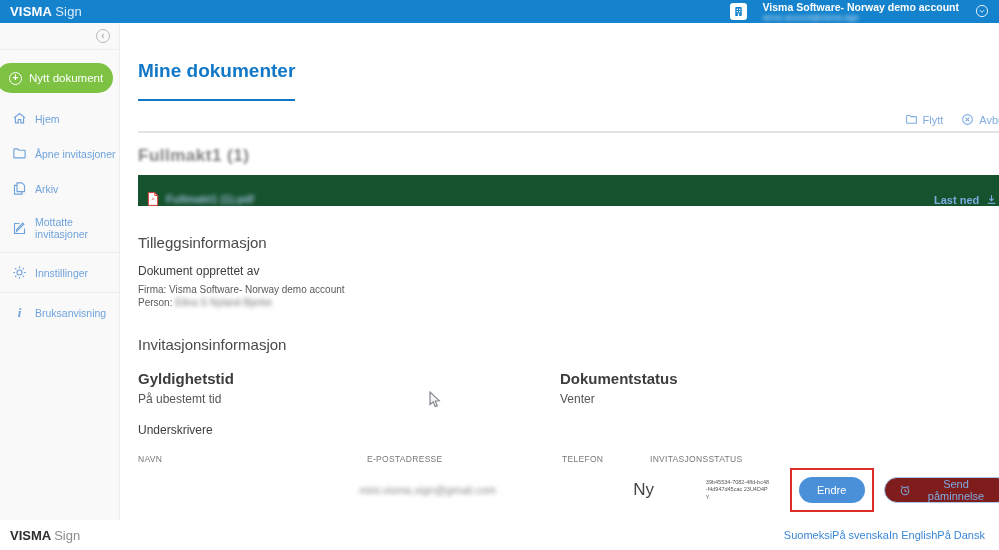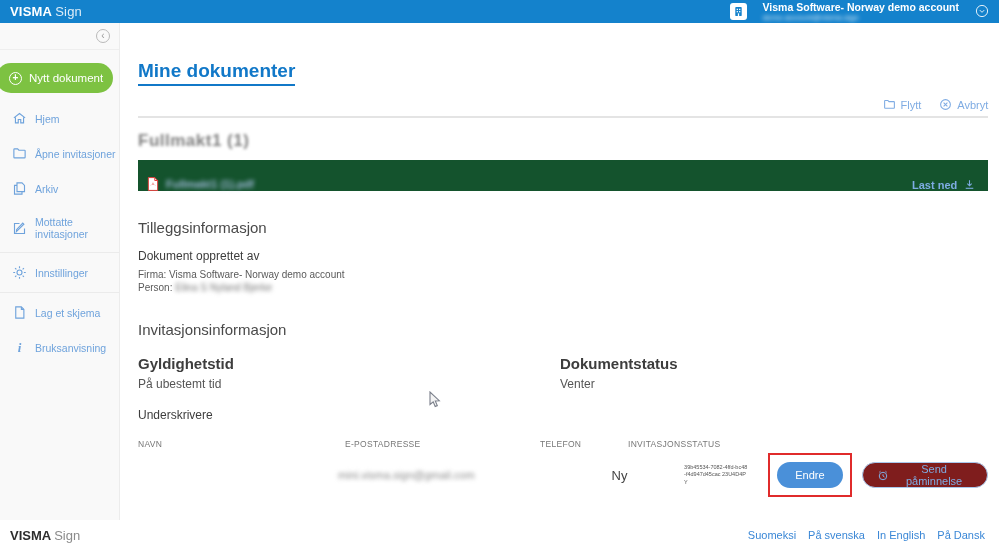--- a/index.html
+++ b/index.html
@@ -60,21 +60,21 @@
   }
   .nav-item .ni { width:15px; height:15px; flex-shrink:0; display:flex; align-items:center; justify-content:center; }
   .nav-divider { border-top:1px solid #ebebeb; margin:2px 0; }
   .info-i { font-family:"Liberation Serif", serif; font-style:italic; font-weight:bold; font-size:13px; }
 
   
   .content { flex:1; padding:0 16px 0 18px; position:relative; }
   .page-title {
     margin-top:37px; display:inline-block;
     font-size:19px; font-weight:bold; color:#1178c8;
-    border-bottom:2px solid #1178c8; padding-bottom:2px;
+    border-bottom:2px solid #1178c8; padding-bottom:17px;
   }
   .actions-row {
     display:flex; justify-content:flex-end; gap:18px;
     margin-top:12px; font-size:11px; color:#7face3;
   }
   .action-link { display:flex; align-items:center; gap:5px; cursor:pointer; }
   .hr { border-top:2px solid #e4e4e4; margin-top:5px; }
 
   .doc-title {
     margin-top:13px; font-size:17px; font-weight:bold; color:#7f7f7f;
@@ -94,28 +94,28 @@
   .meta-line + .meta-line { margin-top:2px; }
   .blur-val { filter:blur(2px); color:#777; }
 
   .info-grid { display:flex; margin-top:17px; }
   .info-col-left { width:422px; }
   .info-label { font-size:15px; font-weight:bold; color:#3d3d3d; }
   .info-value { font-size:12px; color:#555; margin-top:5px; }
 
   .signers-h { margin-top:17px; }
   .cols-row { display:flex; margin-top:17px; font-size:8.5px; color:#777; letter-spacing:.3px; }
-  .col-name { width:207px; }
+  .col-name { width:229px; }
   .col-email { width:195px; }
   .col-phone { width:88px; }
   .col-status { width:75px; }
   .col-guid { width:82px; }
   .signer-row { display:flex; align-items:center; margin-top:4px; min-height:44px; }
   .signer-email { font-size:11px; color:#8a8a8a; filter:blur(2.3px); }
-  .signer-status { font-size:13px; color:#444; }
+  .signer-status { font-size:17px; color:#444; }
   .guid {
     font-size:5.5px; line-height:1.35; color:#555; width:66px;
     filter:blur(.4px); word-break:break-all;
   }
   .action-cell { display:flex; align-items:center; gap:10px;padding-left:20px; }
   .red-annotation { border:2px solid #e02b2b; padding:7px 7px; }
   .btn-endre {
     width:66px; height:26px; border:none; border-radius:14px;
     background:#4a90d9; color:#fff; font-size:11px; font-family:inherit; cursor:pointer;
   }
@@ -126,21 +126,21 @@
   }
 
   
   .footer {
     height:30px; display:flex; align-items:center; justify-content:space-between;
     padding:0 14px 0 10px; background:#fff;
   }
   .footer-brand { font-size:13px; }
   .footer-brand .b { font-weight:bold; color:#2d2d2d; }
   .footer-brand .l { color:#8b8b8b; margin-left:3px; }
-  .lang-links { display:flex; gap:12px; font-size:11px; color:#3a87d6;text-align:center; }
+  .lang-links { display:flex; gap:0; font-size:11px; color:#3a87d6;text-align:center; }
   .lang-links span { cursor:pointer; }
 
   .cursor { position:absolute; left:427px; top:391px; z-index:9; pointer-events:none; }
   svg { display:block; }
 </style>
 </head>
 <body>
 
 <header class="topbar">
   <div class="brand">
@@ -221,29 +221,20 @@
         <span class="ni">
             <svg width="15" height="15" viewBox="0 0 24 24" fill="none" stroke="#6fa3dc" stroke-width="1.8">
               <circle cx="12" cy="12" r="4"></circle>
               <path d="M12 2v3 M12 19v3 M2 12h3 M19 12h3 M4.9 4.9l2.1 2.1 M17 17l2.1 2.1 M19.1 4.9 17 7 M7 17l-2.1 2.1"></path>
             </svg>
           </span>
         <span>Innstillinger</span>
       </div>
       <div class="nav-divider"></div>
       <div class="nav-item">
-        <span class="ni">
-            <svg width="15" height="15" viewBox="0 0 24 24" fill="none" stroke="#6fa3dc" stroke-width="1.8">
-              <path d="M6 3 h9 l4 4 v14 H6 z"></path>
-              <path d="M15 3 v4 h4"></path>
-            </svg>
-          </span>
-        <span>Lag et skjema</span>
-      </div>
-      <div class="nav-item">
         <span class="ni info-i" style="color:#6fa3dc;">i</span>
         <span>Bruksanvisning</span>
       </div>
     </nav>
   </aside>
 
   <main class="content">
     <h1 class="page-title">Mine dokumenter</h1>
 
     <div class="actions-row">

